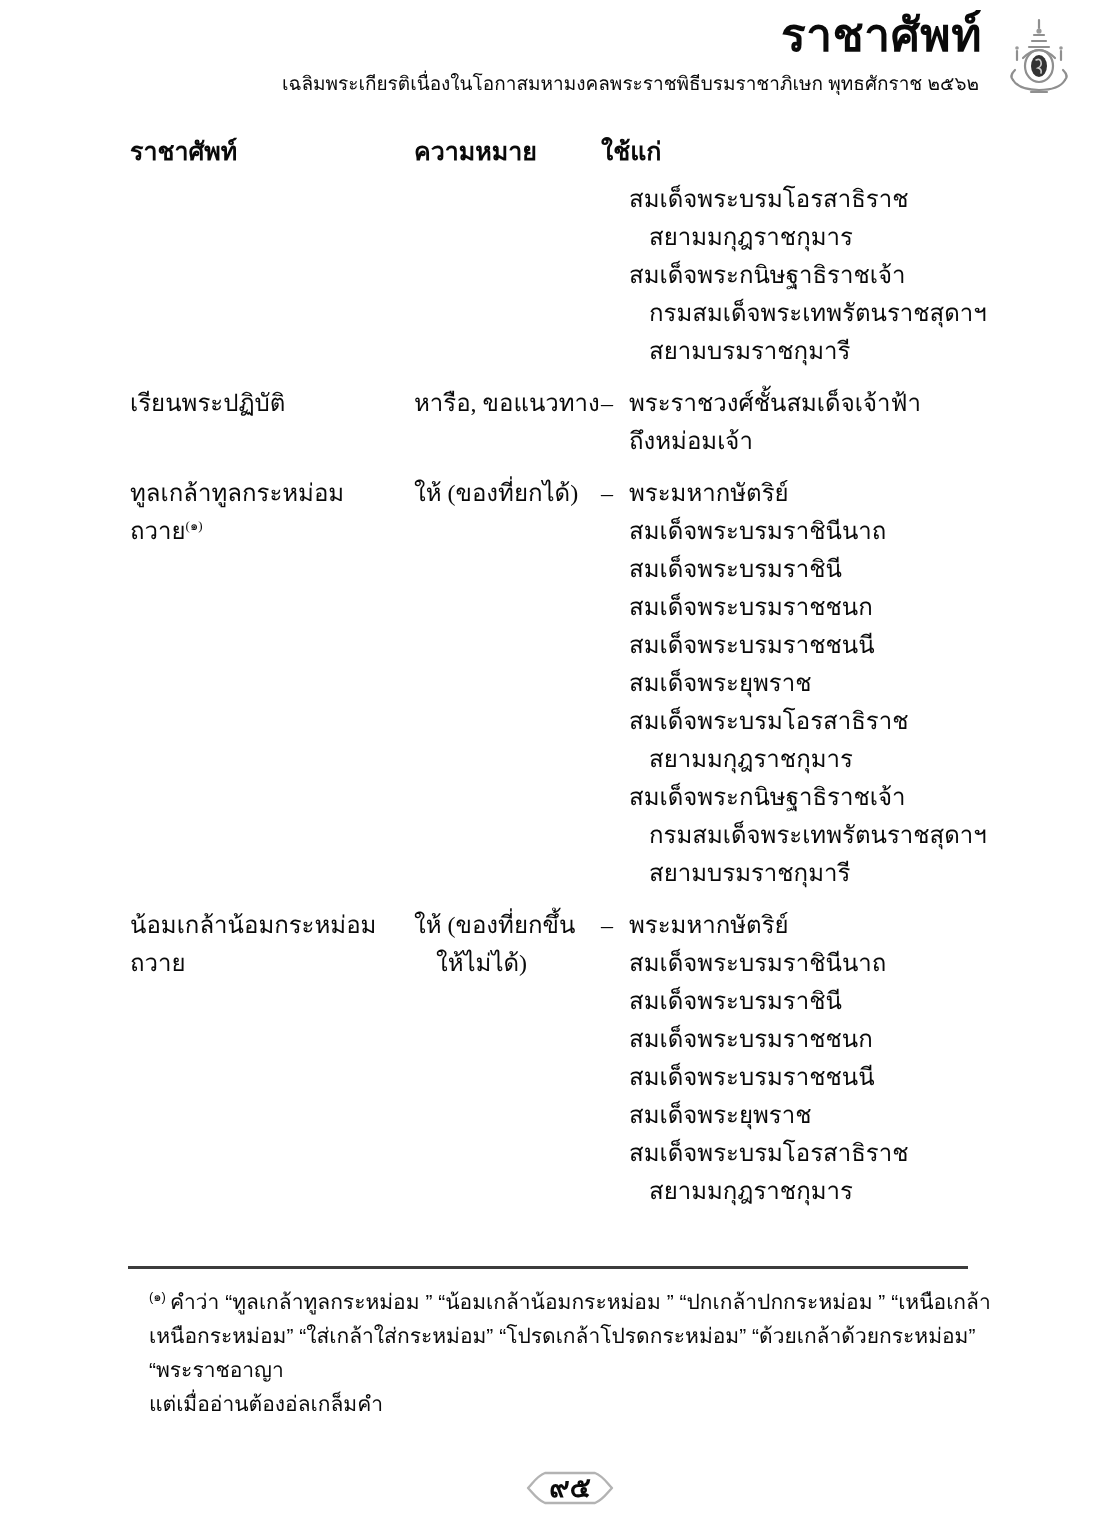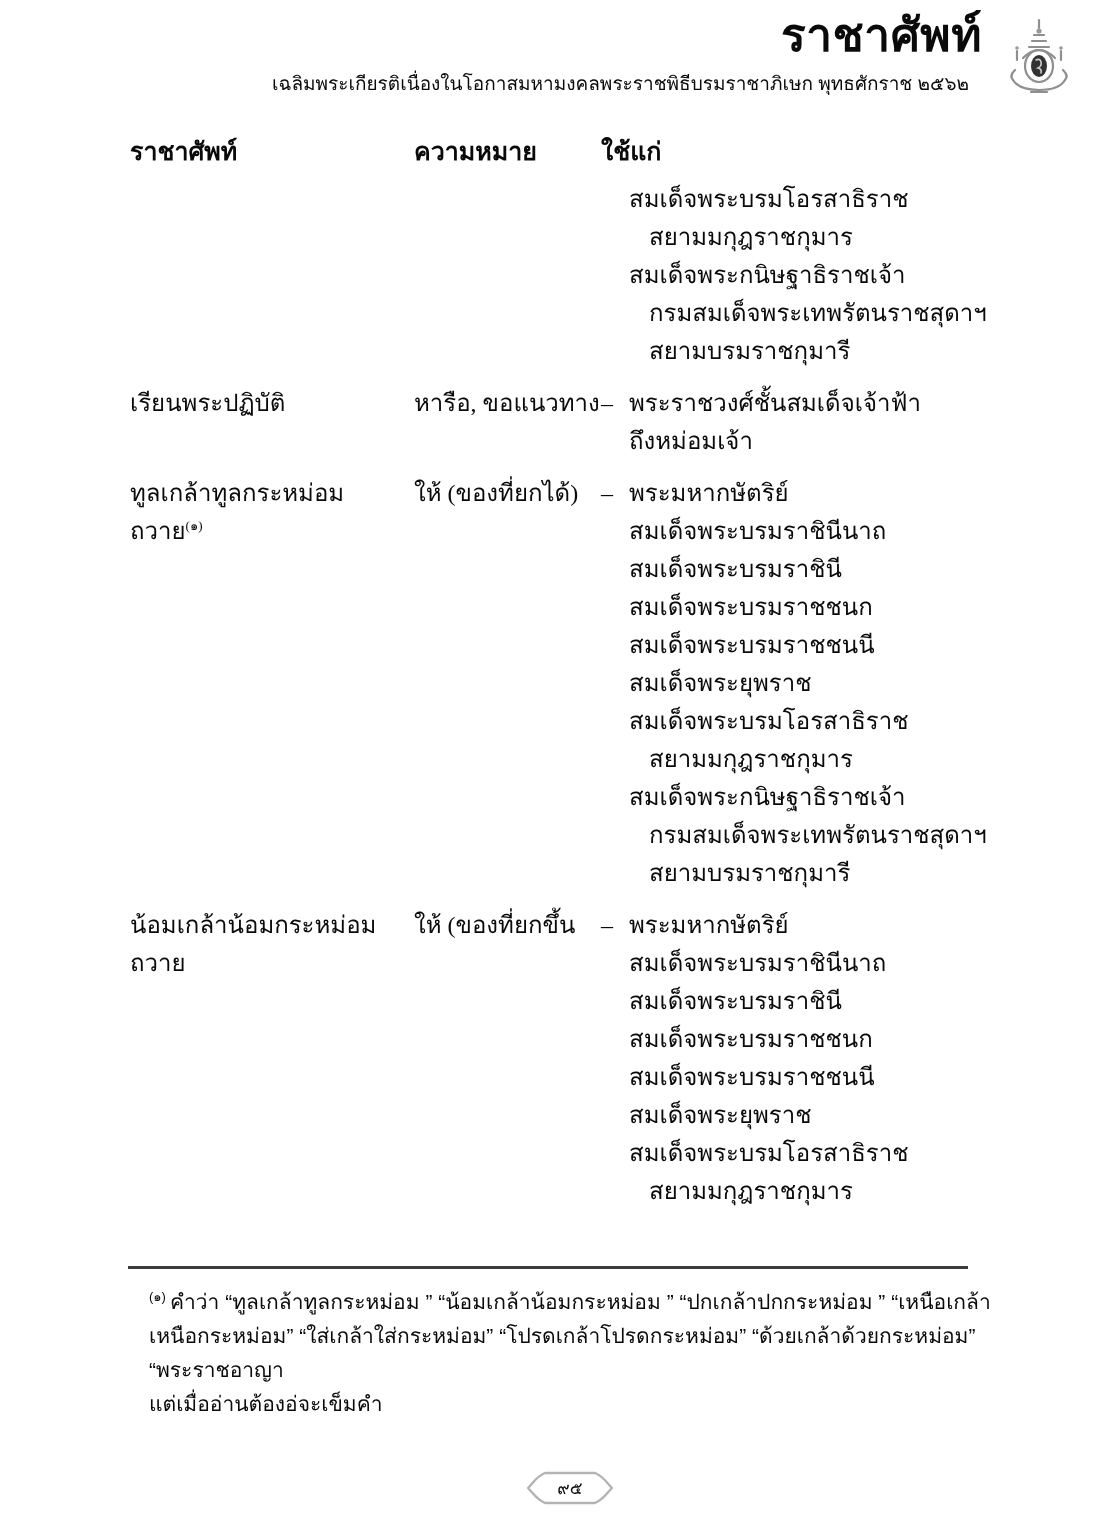--- a/index.html
+++ b/index.html
@@ -2,21 +2,21 @@
 <html lang="th"><head>
 <meta charset="utf-8">
 <style>
   * { margin:0; padding:0; box-sizing:border-box; }
   html,body { background:#ffffff; }
   body { font-family:"Liberation Sans","DejaVu Sans",sans-serif; color:#0a0a0a; }
   .page { position:relative; width:1093px; height:1535px; background:#ffffff; overflow:hidden; margin:0 auto; }
 
   
   .title { position:absolute; top:10px; right:111px; font-size:46px; font-weight:700; line-height:1.1; letter-spacing:0.5px; }
-  .subtitle { position:absolute; top:68px; right:124px; font-size:19px; font-weight:400; }
+  .subtitle { position:absolute; top:68px; right:114px; font-size:19px; font-weight:400; }
   .emblem { position:absolute; top:18px; right:18px; width:72px; height:82px; }
 
   
   .cols { position:absolute; top:131px; left:130px; width:862px;
           display:grid; grid-template-columns:284px 187px 1fr;
           font-size:25px; font-weight:700; }
 
   
   .rows { position:absolute; top:180px; left:130px; width:862px; font-size:24px; line-height:38px; }
   .trow { display:grid; grid-template-columns:284px 187px 1fr; align-items:start; margin-bottom:14px;font-family:Liberation Serif, serif; }
@@ -30,21 +30,21 @@
 
   
   .fnrule { position:absolute; top:1266px; left:128px; width:840px; border-top:3px solid #3c3c3c; }
   .footnote { position:absolute; top:1280px; left:130px; width:852px; font-size:21px; line-height:34px;margin-left:19px; }
   .fn-marker { font-size:13px; margin-right:4px; }
 
   
   .pagebadge { position:absolute; top:1466px; left:518px; width:104px; height:44px; }
   .pagebadge svg { position:absolute; inset:0; }
   .pagenum { position:absolute; inset:0; display:flex; align-items:center; justify-content:center;
-             font-size:17px; font-weight:400; padding-bottom:2px; }
+             font-size:28px; font-weight:700; padding-bottom:2px; }
 </style>
 </head>
 <body>
 
 <div class="page">
 
   <div class="title">ราชาศัพท์</div>
   <div class="subtitle">เฉลิมพระเกียรติเนื่องในโอกาสมหามงคลพระราชพิธีบรมราชาภิเษก พุทธศักราช ๒๕๖๒</div>
 
   <div class="emblem">
@@ -153,20 +153,21 @@
           </div>
           <div class="uline no-dash u-ind">
             <span>สยามบรมราชกุมารี</span>
           </div>
         </div>
       </div>
       <div class="trow">
         <div class="cell cell-term"><span>น้อมเกล้าน้อมกระหม่อมถวาย</span></div>
         <div class="cell cell-meaning">
           <div class="mline">ให้ (ของที่ยกขึ้น</div>
+          <div class="mline m-ind">ให้ไม่ได้)</div>
         </div>
         <div class="cell cell-used">
           <div class="uline">
             <span class="dash">–</span>
             <span>พระมหากษัตริย์</span>
           </div>
           <div class="uline no-dash">
             <span>สมเด็จพระบรมราชินีนาถ</span>
           </div>
           <div class="uline no-dash">
@@ -188,21 +189,21 @@
             <span>สยามมกุฎราชกุมาร</span>
           </div>
         </div>
       </div>
     </div>
 
   <div class="fnrule"></div>
   <div class="footnote" id="fnlines">
       <div class="fline"><sup class="fn-marker">(๑)</sup><span>คำว่า “ทูลเกล้าทูลกระหม่อม ” “น้อมเกล้าน้อมกระหม่อม ” “ปกเกล้าปกกระหม่อม ” “เหนือเกล้า</span></div>
       <div class="fline">เหนือกระหม่อม” “ใส่เกล้าใส่กระหม่อม” “โปรดเกล้าโปรดกระหม่อม” “ด้วยเกล้าด้วยกระหม่อม” “พระราชอาญา</div>
-      <div class="fline">แต่เมื่ออ่านต้องอ่จะเข็มคำ</div>
+      <div class="fline">แต่เมื่ออ่านต้องอ่ลเกล็มคำ</div>
     </div>
 
   <div class="pagebadge">
     <svg viewBox="0 0 104 44" width="104" height="44">
       <path d="M10,22 C15,17 19,10 27,7 L77,7 C85,10 89,17 94,22 C89,27 85,34 77,37 L27,37 C19,34 15,27 10,22 Z" fill="#ffffff" stroke="#b3b3b3" stroke-width="2.4" stroke-linejoin="round"></path>
     </svg>
     <span class="pagenum">๙๕</span>
   </div>
 
 </div>

